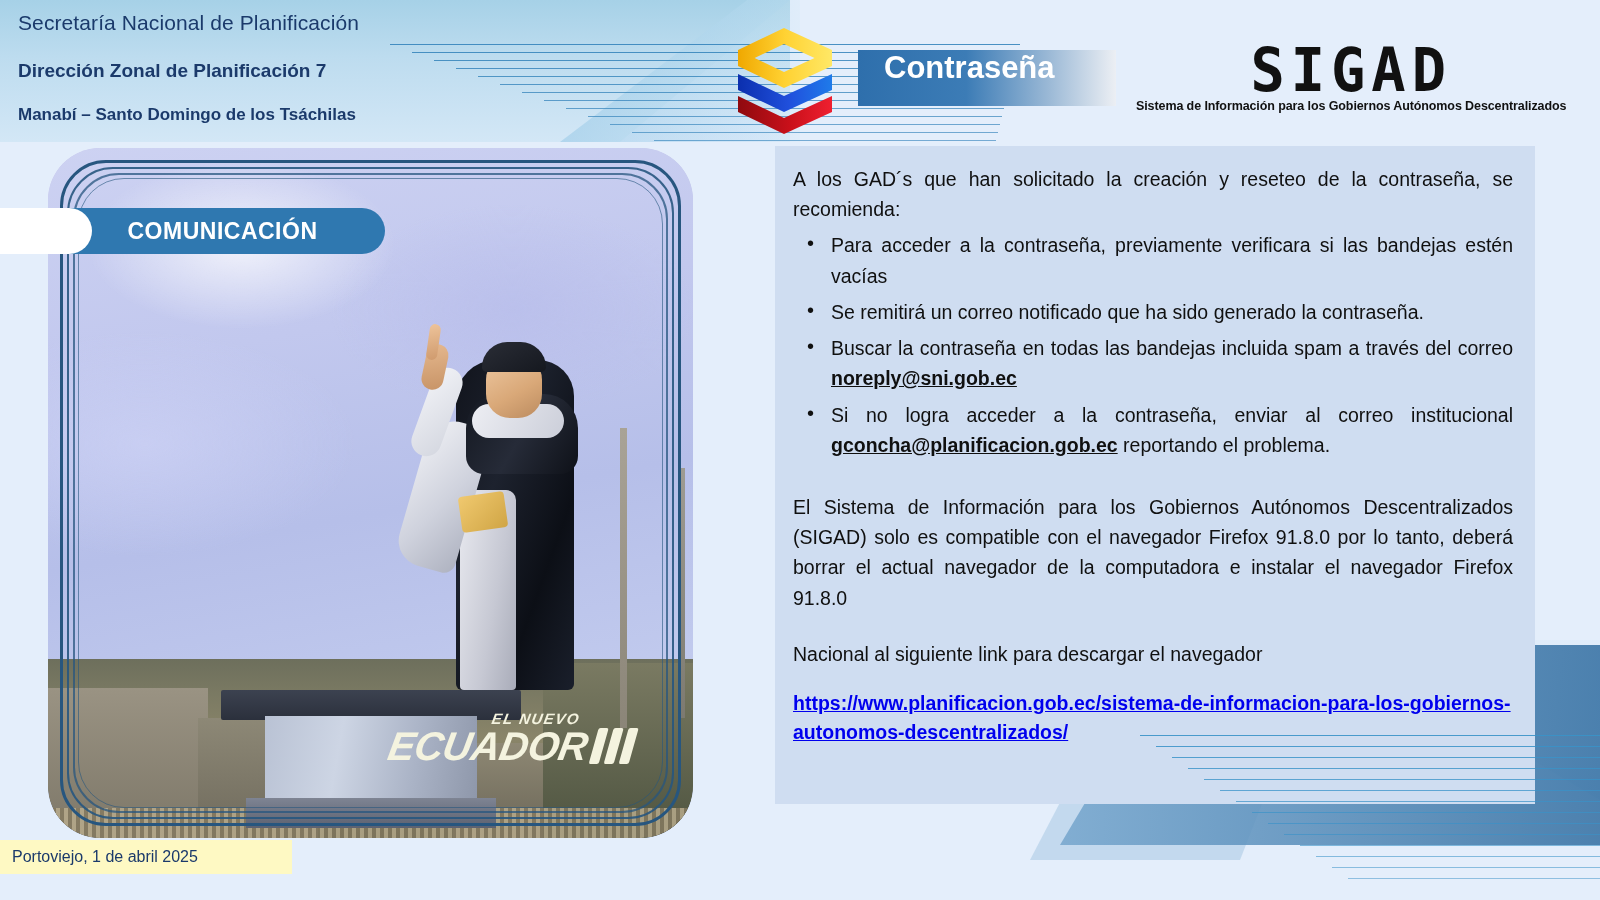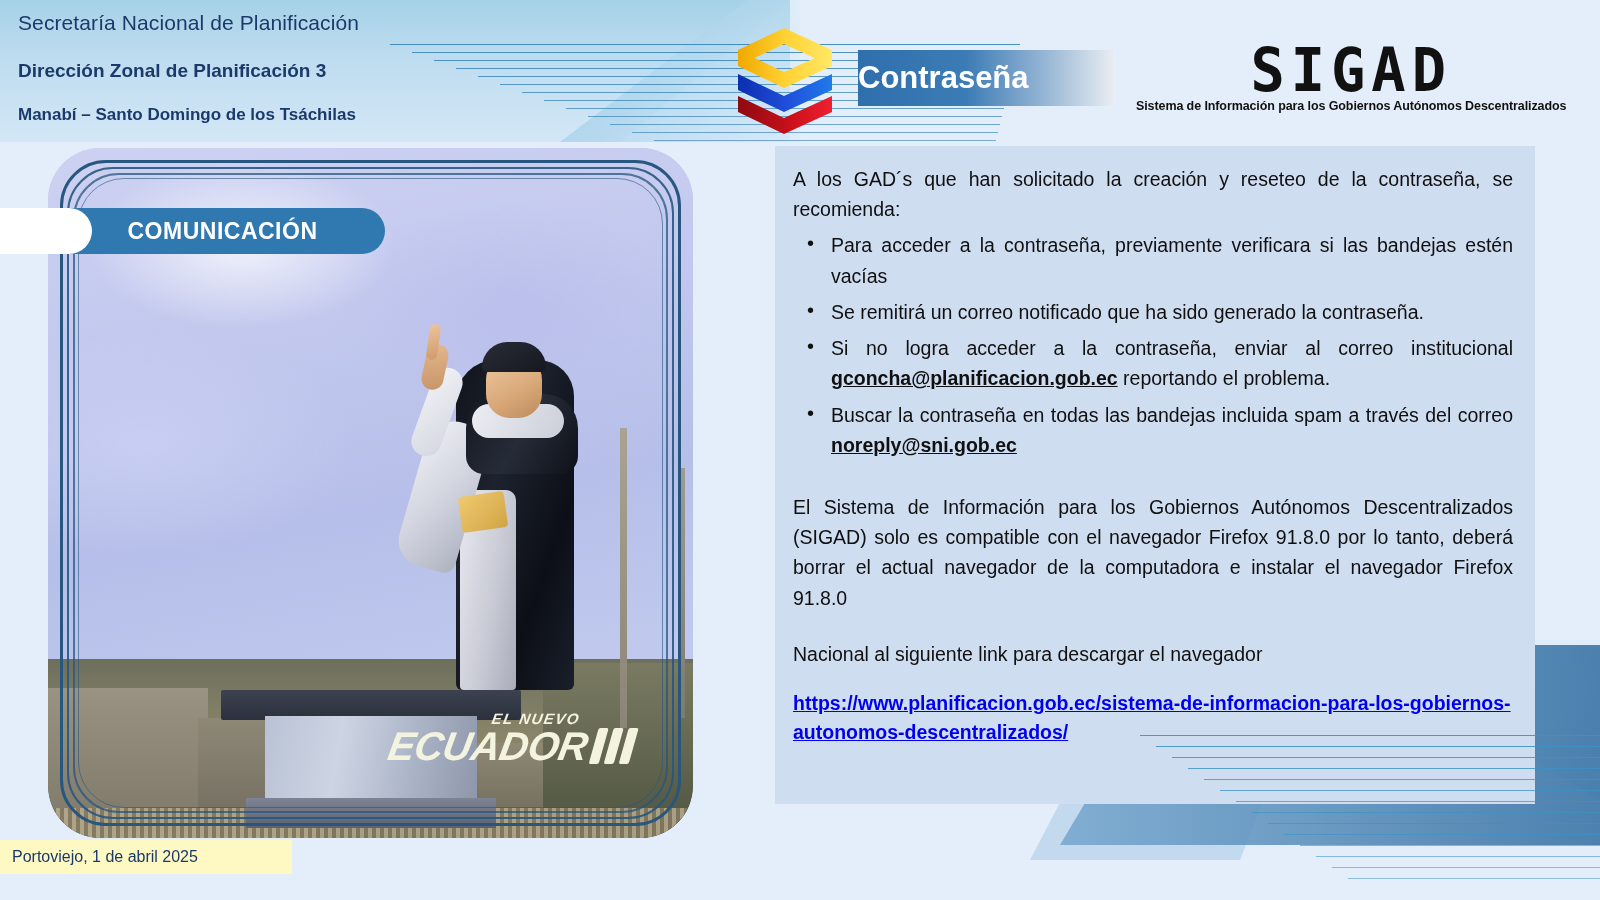--- a/index.html
+++ b/index.html
@@ -187,21 +187,21 @@
     background:linear-gradient(180deg,rgba(223,236,250,.9),rgba(200,222,243,.7));
     clip-path:polygon(0 0,100% 0,100% 100%);
   }
 
   
   .brand-row{position:absolute;left:728px;top:22px;z-index:6;display:flex;align-items:center;}
   .ec-logo{position:relative;width:118px;height:112px;}
   .contra-banner{
     position:relative;margin-left:12px;width:258px;height:56px;
     background:linear-gradient(90deg,#2e6fac 0%,#3c7cb6 42%,#9bb9d6 74%,#eceff4 100%);
-    display:flex;align-items:center;box-sizing:border-box;
+    display:flex;padding-left:26px;box-sizing:border-box;
   }
   .contra-banner span{color:#fff;font-size:31px;font-weight:bold;}
   .sigad-wrap{margin-left:20px;display:flex;flex-direction:column;align-items:center;}
   .sigad-word{font-family:"DejaVu Sans Mono",monospace;font-size:57px;font-weight:bold;
     letter-spacing:6px;color:#111;line-height:.95;transform:scaleY(1.05);}
   .sigad-sub{font-size:12.5px;font-weight:bold;color:#111;letter-spacing:-.1px;margin-top:2px;}
 </style>
 </head>
 <body>
 
@@ -219,21 +219,21 @@
         <i style="top: 40px; left: 120px; width: 510px; opacity: 0.75;"></i>
         <i style="top: 48px; left: 142px; width: 486px; opacity: 0.73;"></i>
         <i style="top: 56px; left: 164px; width: 462px; opacity: 0.71;"></i>
         <i style="top: 64px; left: 186px; width: 438px; opacity: 0.69;"></i>
         <i style="top: 72px; left: 208px; width: 414px; opacity: 0.67;"></i>
         <i style="top: 80px; left: 230px; width: 390px; opacity: 0.65;"></i>
         <i style="top: 88px; left: 252px; width: 366px; opacity: 0.63;"></i>
         <i style="top: 96px; left: 274px; width: 342px; opacity: 0.61;"></i>
       </div>
     <div class="hdr-line hdr-title">Secretaría Nacional de Planificación</div>
-    <div class="hdr-line hdr-sub1">Dirección Zonal de Planificación 3</div>
+    <div class="hdr-line hdr-sub1">Dirección Zonal de Planificación 7</div>
     <div class="hdr-line hdr-sub2">Manabí – Santo Domingo de los Tsáchilas</div>
   </div>
 
   <div class="brand-row">
     <div class="ec-logo">
       <svg width="118" height="112" viewBox="0 0 118 112">
         <defs>
           <linearGradient id="gy" x1="0" y1="0" x2="1" y2="0">
             <stop offset="0" stop-color="#f0a800"></stop>
               <stop offset=".5" stop-color="#ffd233"></stop>
@@ -325,22 +325,22 @@
 
   <div class="tr-tri"></div>
   <div class="wedge-lower2"></div>
   <div class="wedge-lower"></div>
 
   <div class="text-panel">
     <p class="tp-para">A los GAD´s que han solicitado la creación y reseteo de la contraseña, se recomienda:</p>
     <ul class="tp-list">
       <li>Para acceder a la contraseña, previamente verificara si las bandejas estén vacías</li>
       <li>Se remitirá un correo notificado que ha sido generado la contraseña.</li>
+      <li><span>Buscar la contraseña en todas las bandejas incluida spam a través del correo </span><span class="bold-link">noreply@sni.gob.ec</span></li>
       <li><span>Si no logra acceder a la contraseña, enviar al correo institucional </span><span class="bold-link">gconcha@planificacion.gob.ec</span><span> reportando el problema.</span></li>
-      <li><span>Buscar la contraseña en todas las bandejas incluida spam a través del correo </span><span class="bold-link">noreply@sni.gob.ec</span></li>
     </ul>
     <div class="tp-gap"></div>
     <p class="tp-block2">El Sistema de Información para los Gobiernos Autónomos Descentralizados (SIGAD) solo es compatible con el navegador Firefox 91.8.0 por lo tanto, deberá borrar el actual navegador de la computadora e instalar el navegador Firefox 91.8.0</p>
     <p class="tp-link-intro">Nacional al siguiente link para descargar el navegador</p>
     <a class="tp-url" href="#">https://www.planificacion.gob.ec/sistema-de-informacion-para-los-gobiernos-autonomos-descentralizados/</a>
   </div>
 
   <div class="br-stripes" id="brStripes">
       <i style="bottom: 164px; width: 460px; opacity: 0.9;"></i>
       <i style="bottom: 153px; width: 444px; opacity: 0.87;"></i>

